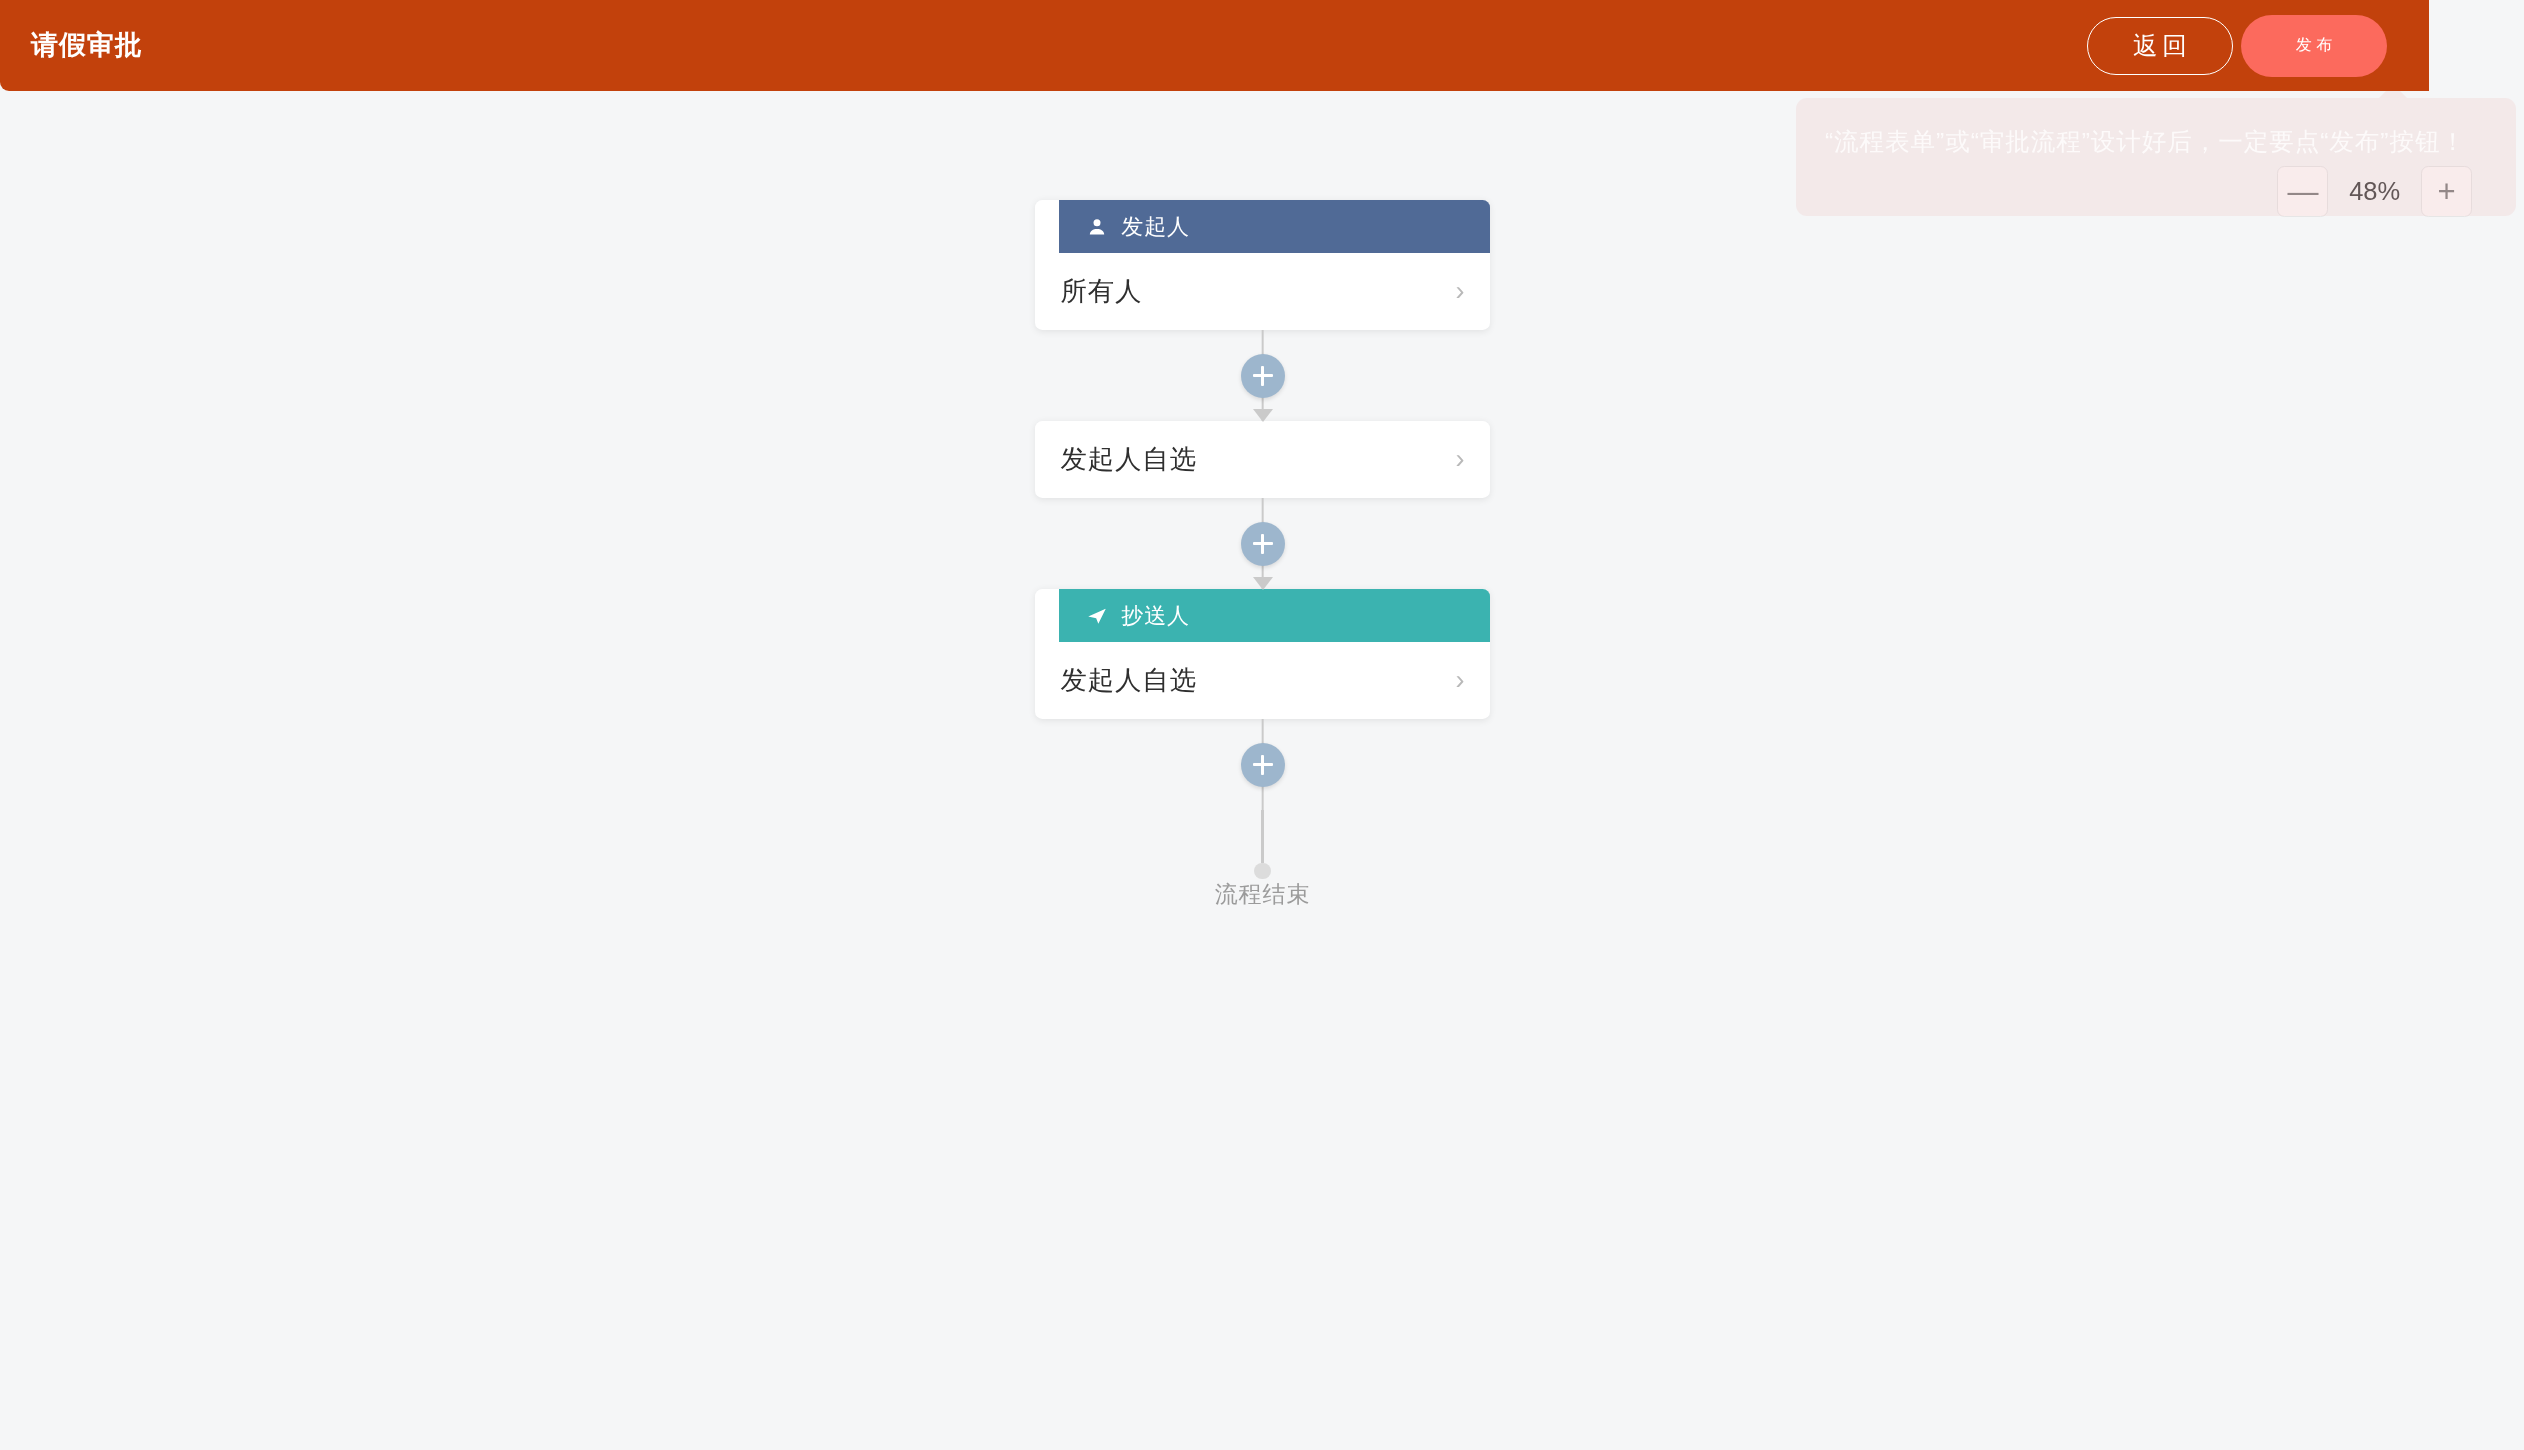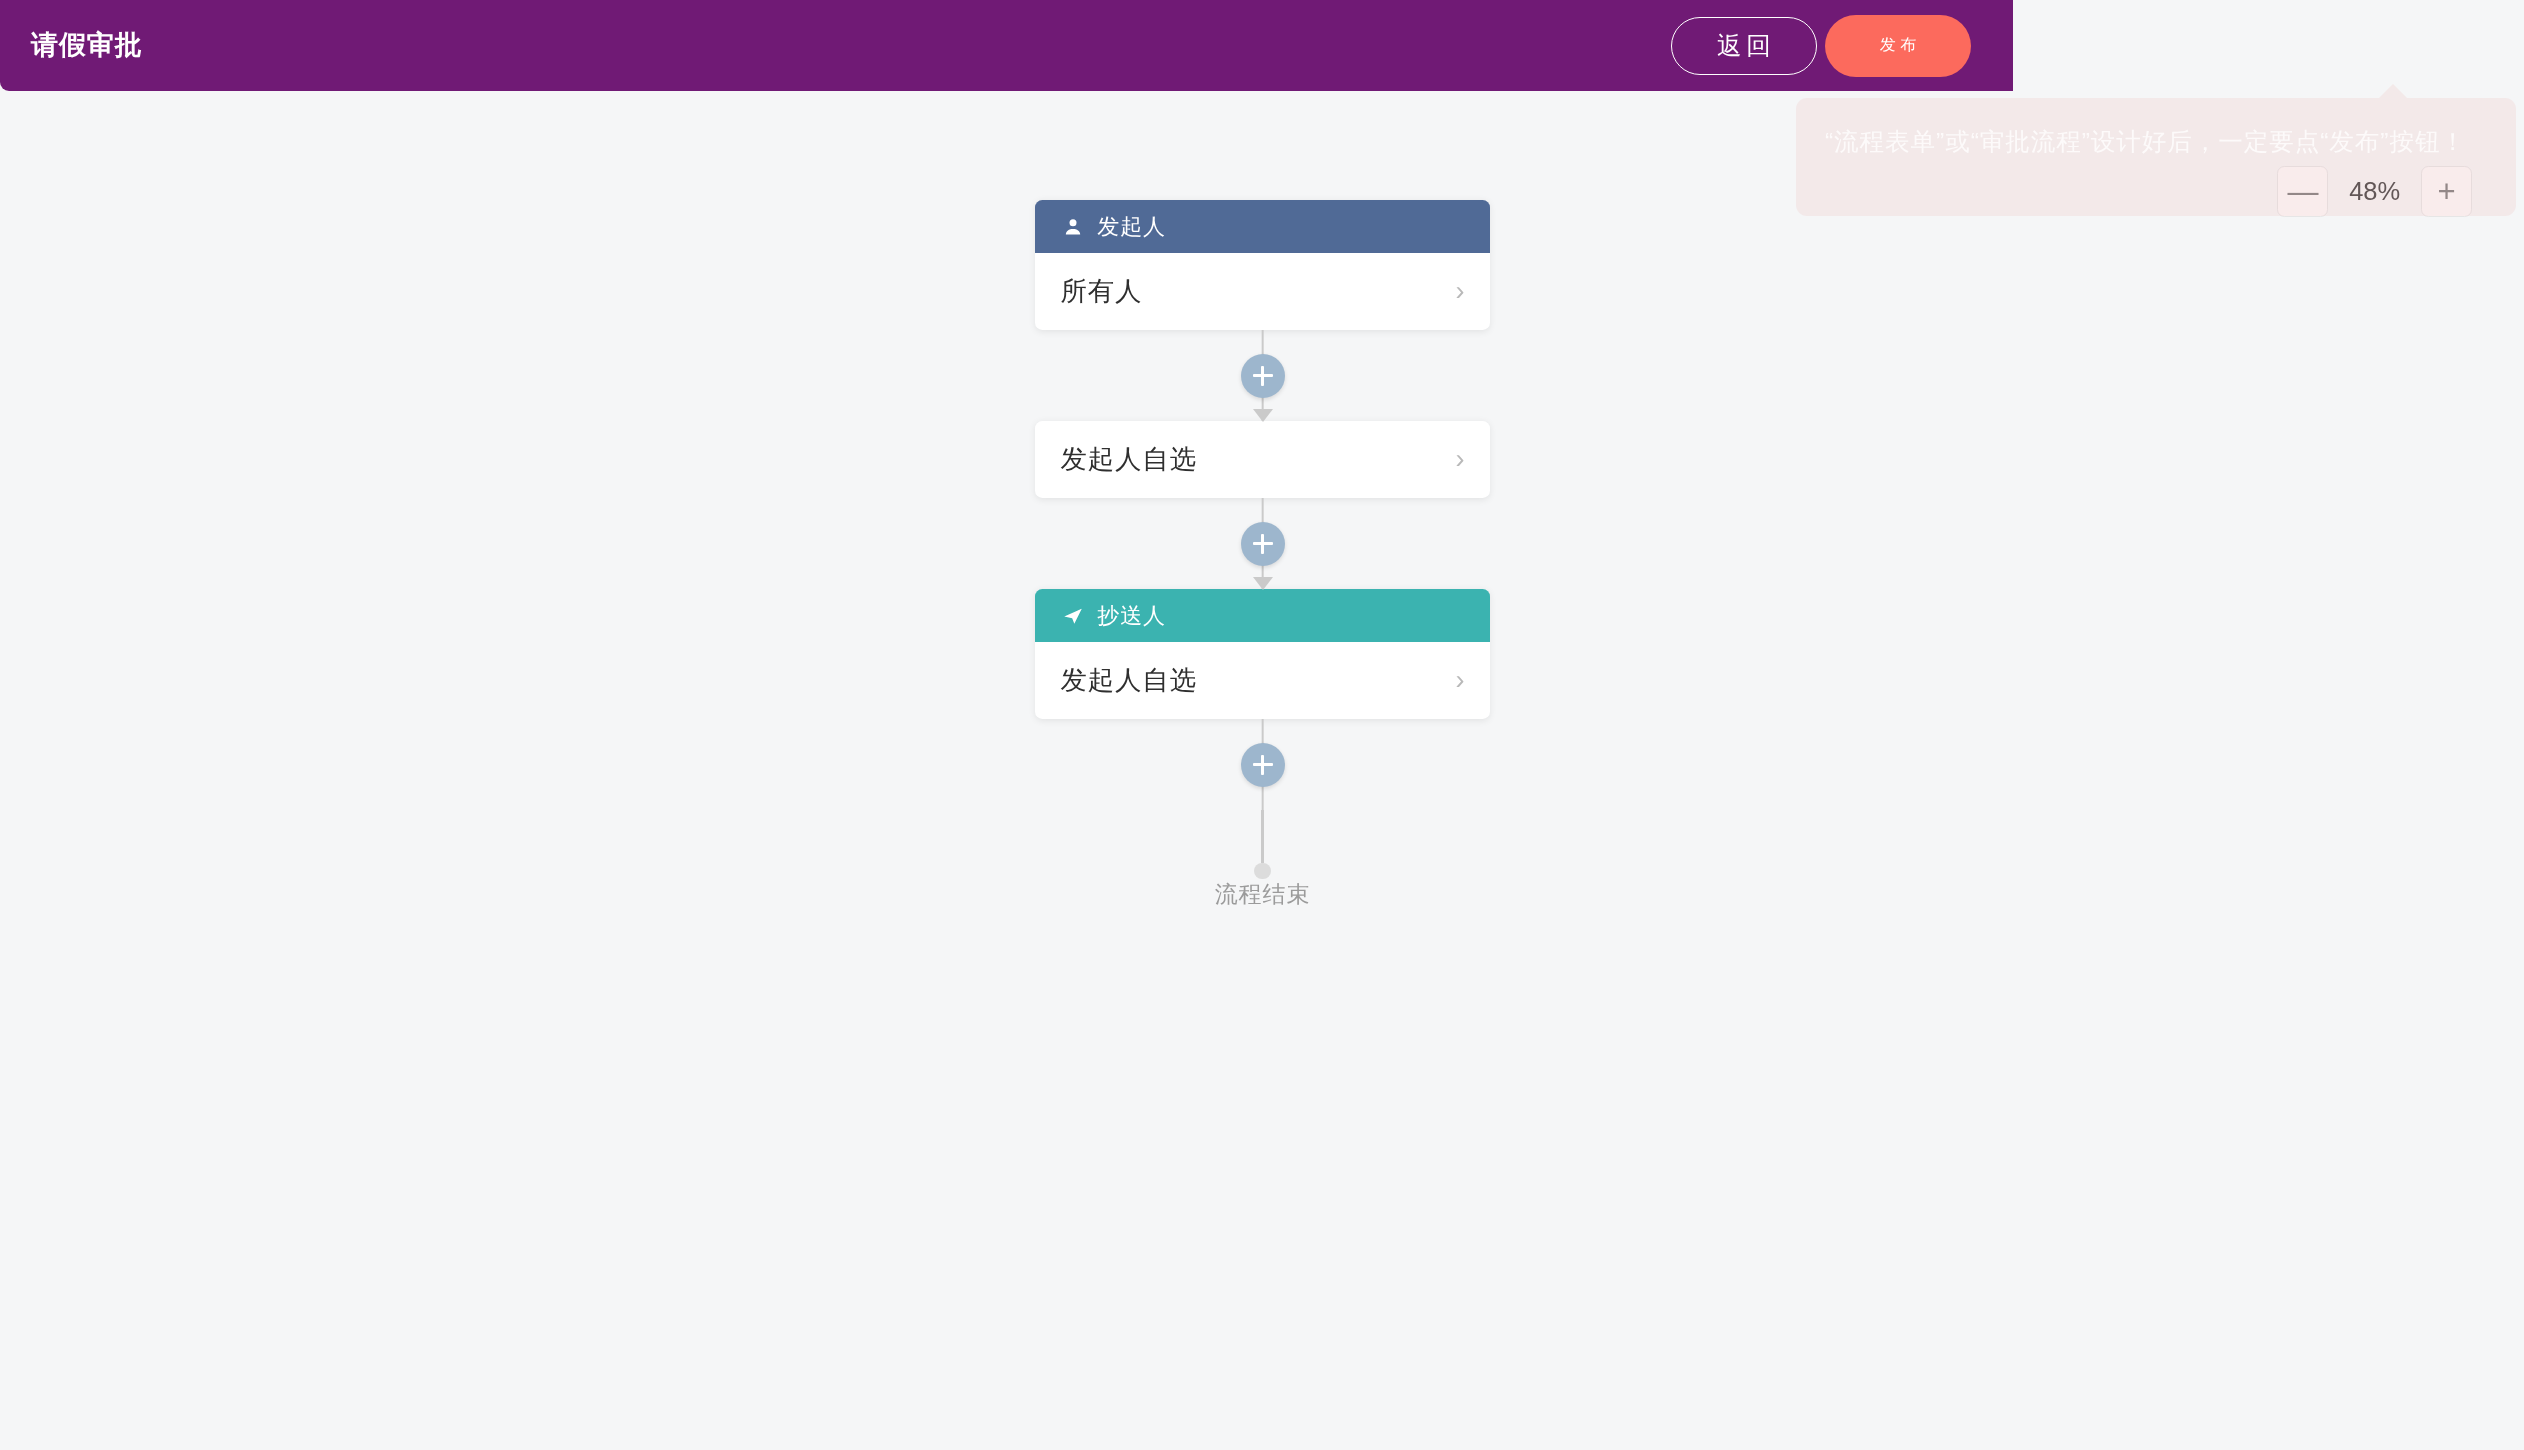--- a/index.html
+++ b/index.html
@@ -13,23 +13,23 @@
     font-family: "Liberation Sans", "DejaVu Sans", sans-serif;
     overflow: hidden;
     position: relative;
   }
 
   
   #app-header {
     position: absolute;
     left: 0;
     top: 0;
-    width: 2013px;
+    width: 2429px;
     height: 91px;
-    background: #701a75;
+    background: #c2410c;
     border-bottom-left-radius: 9px;
     display: flex;
     align-items: center;
     justify-content: space-between;
     box-sizing: border-box;
     padding: 0 42px 0 31px;
     z-index: 40;
   }
   #page-title {
     color: #ffffff;
@@ -175,20 +175,21 @@
   }
   .node-header {
     height: 53px;
     display: flex;
     align-items: center;
     padding-left: 25.5px;
     box-sizing: border-box;
     color: #ffffff;
     font-size: 22px;
     letter-spacing: 0.9px;
+    margin-left: 24px;
   }
   .node-header .node-icon {
     display: inline-flex;
     align-items: center;
     justify-content: center;
     width: 24px;
     height: 24px;
     margin-right: 12.8px;
   }
   .node-header .node-icon svg {

